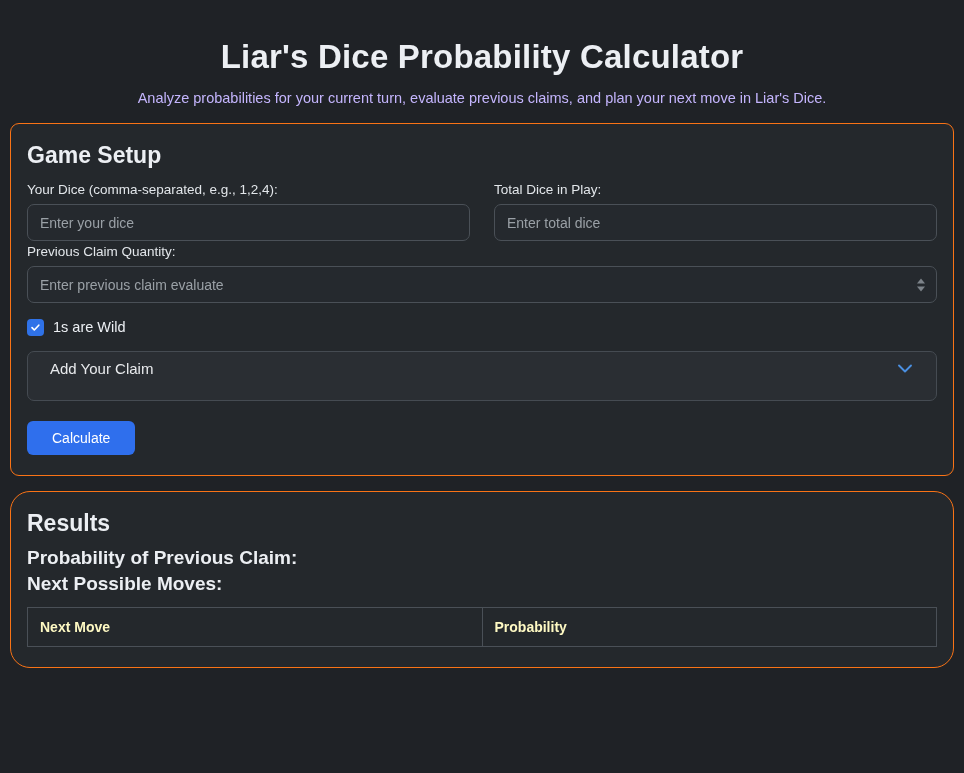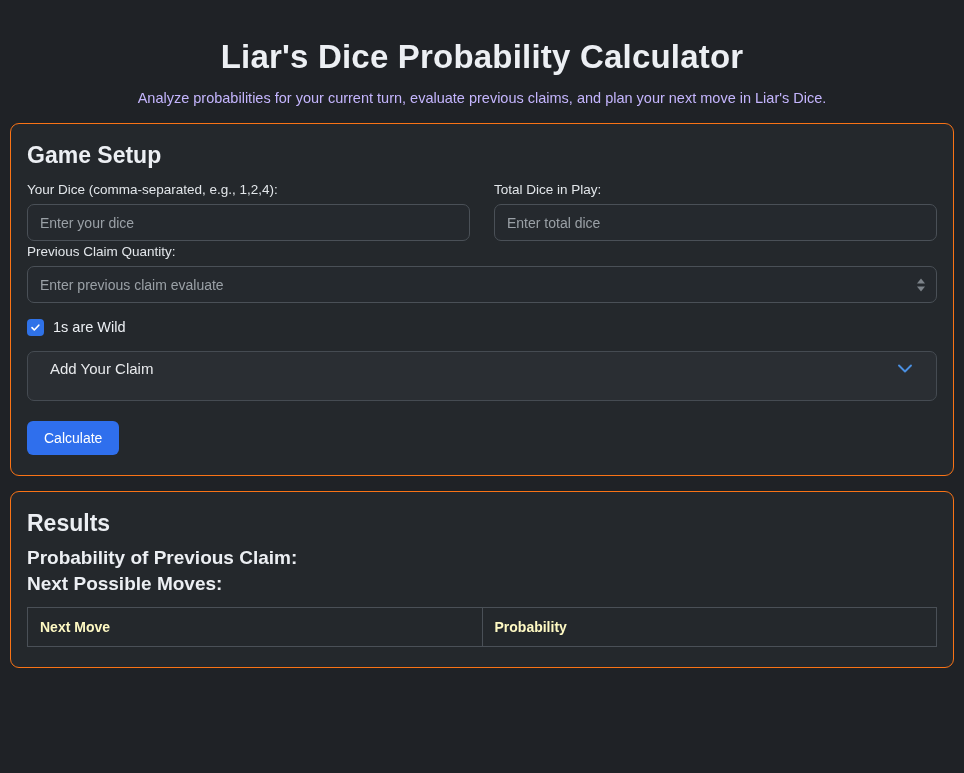--- a/index.html
+++ b/index.html
@@ -34,21 +34,21 @@
     color: #c4b5fd;
     font-weight: 400;
   }
   .card {
     margin-top: 17px;
     background: #24282c;
     border: 1px solid #f97316;
     border-radius: 9px;
     padding: 18px 16px 20px 16px;
   }
-  .card + .card { margin-top: 15px; }
+  .card + .card { margin-top: 15px; border-radius: 20px; }
   .card-title {
     margin: 0 0 10px 0;
     font-size: 23px;
     font-weight: 700;
     color: #eceff3;
   }
   .row {
     display: flex;
     gap: 24px;
   }
@@ -126,21 +126,21 @@
     justify-content: space-between;
     padding: 0 20px 16px 22px;
   }
   .accordion-title { font-size: 15px; color: #e8eaed; }
   .calc-btn {
     margin-top: 20px;
     background: #2f6fed;
     color: #ffffff;
     border: none;
     border-radius: 6px;
-    padding: 9px 17px;
+    padding: 9px 25px;
     font-size: 14px;
     font-family: "Liberation Sans", sans-serif;
     cursor: pointer;
   }
   .result-heading {
     margin: 4px 0 0 0;
     font-size: 19px;
     font-weight: 700;
     color: #eceff3;
   }

